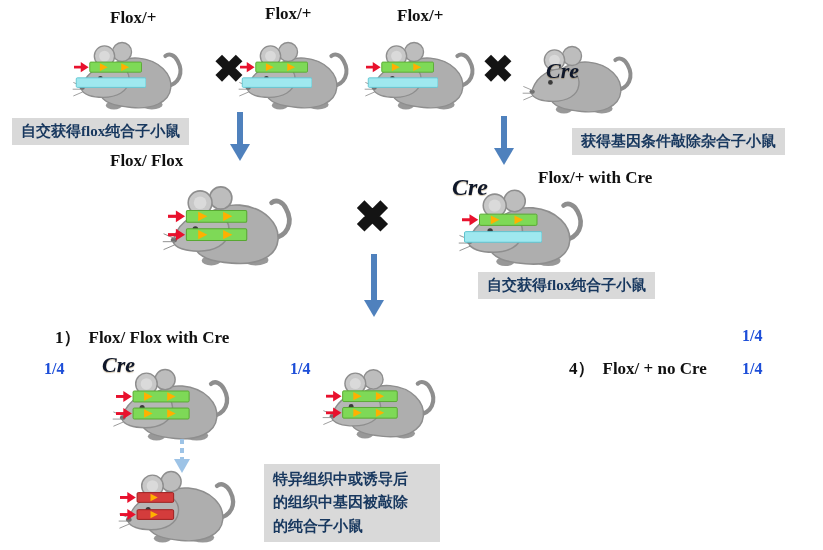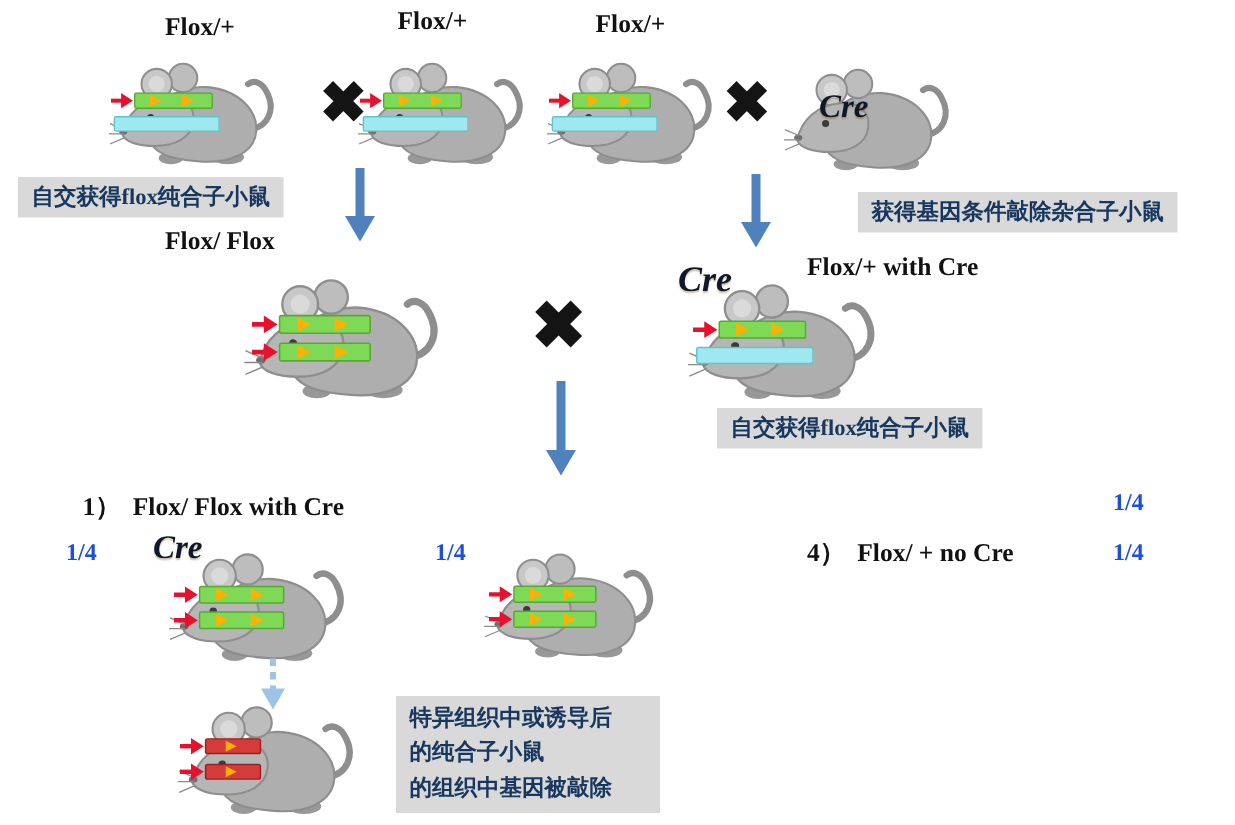--- a/index.html
+++ b/index.html
@@ -174,21 +174,21 @@
         <use href="#mouse-shape"></use>
       </svg>
     <svg class="geno" viewBox="0 0 64 26" style="left:4px;top:25px;width:76px;height:31px;">
       <use href="#allele-flox"></use>
       <use href="#allele-flox" transform="translate(0,14)"></use>
     </svg>
   </div>
 
   <div class="frac" style="left:742px;top:327px;">1/4</div>
 
-  <div class="lbl" style="left:538px;top:357px;">
+  <div class="lbl" style="left:569px;top:357px;">
     <span>4）</span><span class="num-gap"></span><span>Flox/ + no Cre</span>
   </div>
   <div class="frac" style="left:742px;top:360px;">1/4</div>
 
   <svg class="arrow" style="left:172px;top:438px;" width="20" height="36" viewBox="0 0 20 36">
     <line x1="10" y1="1" x2="10" y2="22" stroke="#9dc3e6" stroke-width="4" stroke-dasharray="5,4"></line>
     <polygon points="2,21 18,21 10,35" fill="#9dc3e6"></polygon>
   </svg>
 
   <div class="mouse" style="left:118px;top:466px;width:122px;height:80px;">
@@ -196,17 +196,17 @@
         <use href="#mouse-shape"></use>
       </svg>
     <svg class="geno" viewBox="0 0 64 26" style="left:2px;top:24px;width:78px;height:32px;">
       <use href="#allele-ko"></use>
       <use href="#allele-ko" transform="translate(0,14)"></use>
     </svg>
   </div>
 
   <div class="caption multi" style="left:264px;top:464px;">
     <div>特异组织中或诱导后</div>
+    <div>的组织中基因被敲除</div>
     <div>的纯合子小鼠</div>
-    <div>的组织中基因被敲除</div>
   </div>
 
 </div>
 
 </body></html>

